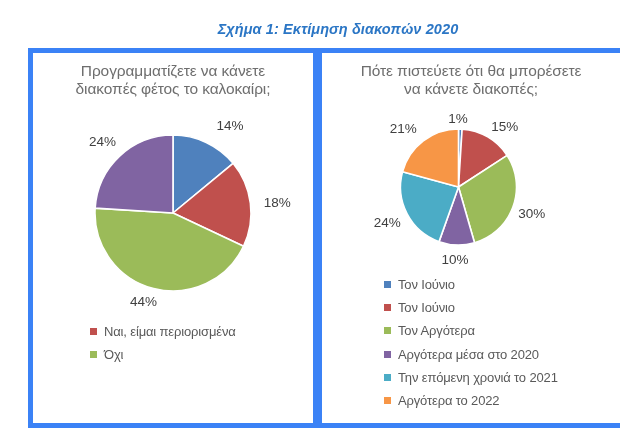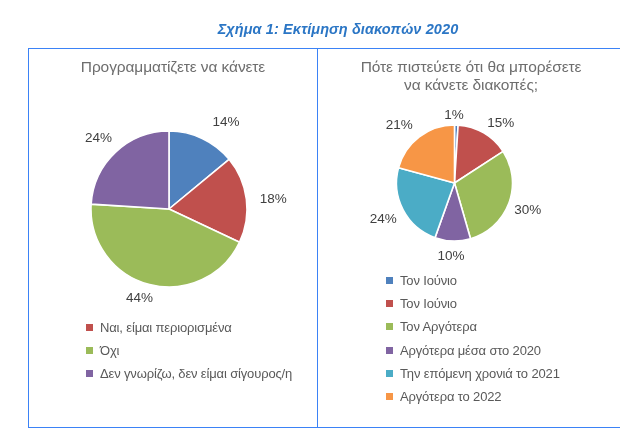--- a/index.html
+++ b/index.html
@@ -4,72 +4,69 @@
 <style>
   html,body{margin:0;padding:0;background:#ffffff;}
   body{font-family:"Liberation Sans",sans-serif;}
   .canvas{position:relative;width:620px;height:444px;background:#ffffff;overflow:hidden;}
   .figure-title{
     position:absolute;top:21px;left:56px;width:564px;
     text-align:center;font-size:14.5px;font-weight:bold;letter-spacing:.1px;font-style:italic;
   }
   .panel{
     position:absolute;top:48px;height:380px;background:#ffffff;
-    border:1px solid #3b82f6;box-sizing:border-box;
+    border:5px solid #3b82f6;box-sizing:border-box;
   }
   .panel-left{left:28px;width:290px;}
   .panel-right{left:317px;width:308px;padding-left:17px;}
   .question{
     position:absolute;top:9px;left:0;right:0;text-align:center;
     font-size:15.5px;line-height:17.5px;color:#6E6E6E;letter-spacing:-.1px;
   }
   .question span{display:block;}
   .pie-svg{position:absolute;left:0;top:0;}
   .pct-label{font-size:13.5px;fill:#404040;}
   .legend{position:absolute;}
   .legend-left{left:57px;top:267px;}
-  .legend-right{left:68px;top:220px;}
+  .legend-right{left:62px;top:220px;}
   .legend-item{display:flex;align-items:center;height:23px;}
   .legend-right .legend-item{height:23.2px;}
   .legend-swatch{width:7px;height:7px;margin-right:7px;flex:none;}
   .legend-label{font-size:13px;color:#595959;white-space:nowrap;letter-spacing:-.15px;}
 </style>
 </head>
 <body>
 
 <div class="canvas">
 
   <div class="figure-title" style="color: rgb(43, 118, 197);">Σχήμα 1: Εκτίμηση διακοπών 2020</div>
 
   <div class="panel panel-left">
     <div class="question">
       <span>Προγραμματίζετε να κάνετε</span>
+      <span>διακοπές φέτος το καλοκαίρι;</span>
     </div>
     <svg id="pie-svg-0" class="pie-svg" width="288" height="378" viewBox="0 0 288 378">
         <path d="M 140 160 L 140.00 82.00 A 78 78 0 0 1 200.10 110.28 Z" fill="#4F81BD" stroke="#ffffff" stroke-width="1.6" stroke-linejoin="round"></path>
         <text x="196.9" y="77.3" text-anchor="middle" class="pct-label">14%</text>
         <path d="M 140 160 L 200.10 110.28 A 78 78 0 0 1 210.58 193.21 Z" fill="#C0504D" stroke="#ffffff" stroke-width="1.6" stroke-linejoin="round"></path>
         <text x="244.2" y="153.6" text-anchor="middle" class="pct-label">18%</text>
         <path d="M 140 160 L 210.58 193.21 A 78 78 0 0 1 62.15 155.10 Z" fill="#9BBB59" stroke="#ffffff" stroke-width="1.6" stroke-linejoin="round"></path>
         <text x="110.4" y="253.3" text-anchor="middle" class="pct-label">44%</text>
         <path d="M 140 160 L 62.15 155.10 A 78 78 0 0 1 140.00 82.00 Z" fill="#8064A2" stroke="#ffffff" stroke-width="1.6" stroke-linejoin="round"></path>
         <text x="69.5" y="93.4" text-anchor="middle" class="pct-label">24%</text>
       </svg>
     <div class="legend legend-left">
       <div class="legend-item">
         <span class="legend-swatch" style="background: rgb(192, 80, 77);"></span>
         <span class="legend-label">Ναι, είμαι περιορισμένα</span>
       </div>
       <div class="legend-item">
         <span class="legend-swatch" style="background: rgb(155, 187, 89);"></span>
         <span class="legend-label">Όχι</span>
-      </div>
-      <div class="legend-item">
-        <span class="legend-swatch" style="background: rgb(128, 100, 162);"></span>
-        <span class="legend-label">Δεν γνωρίζω, δεν είμαι σίγουρος/η</span>
       </div>
     </div>
   </div>
 
   <div class="panel panel-right">
     <div class="question">
       <span>Πότε πιστεύετε ότι θα μπορέσετε</span>
       <span>να κάνετε διακοπές;</span>
     </div>
     <svg id="pie-svg-1" class="pie-svg" width="276" height="378" viewBox="0 0 276 378">

